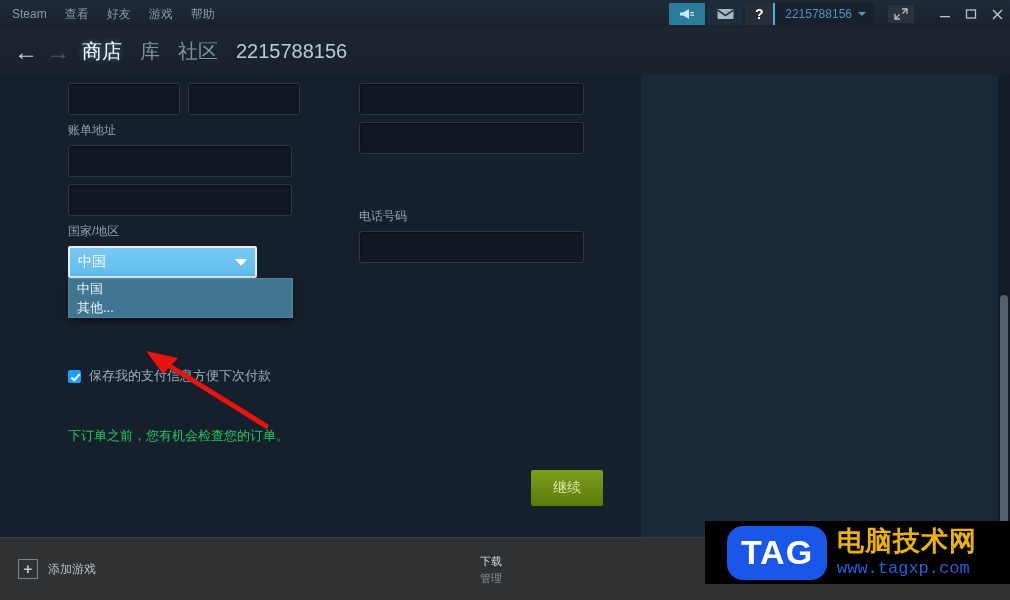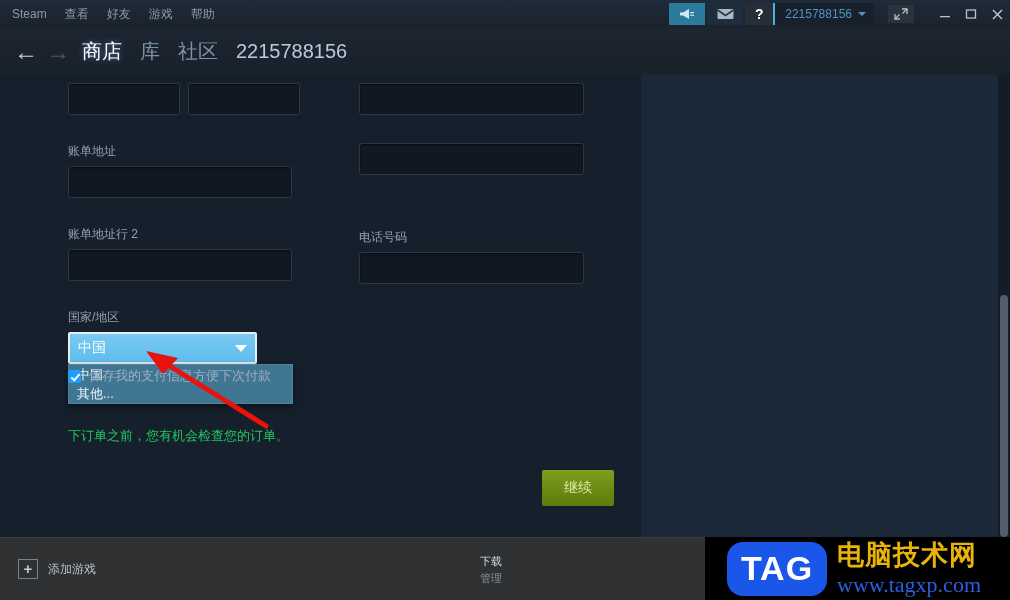--- a/index.html
+++ b/index.html
@@ -185,21 +185,21 @@
     box-shadow: inset 0 1px 2px rgba(0,0,0,0.55);
   }
 
   .row-names { display: flex; gap: 8px; }
   .input-firstname { width: 112px; }
   .input-lastname  { width: 112px; }
 
   .col-left  { position: absolute; top: 8px; left: 42px; width: 280px; }
   .col-right { position: absolute; top: 8px; left: 333px; width: 260px; }
 
-  .block { margin-bottom: 28px; }
+  .block { margin-bottom: 7px; }
 
   .w-224 { width: 224px; }
   .w-225 { width: 225px; }
 
   
   .select-wrap { position: relative; width: 189px; }
 
   .select-box {
     position: relative;
     height: 32px;
@@ -277,21 +277,21 @@
   .order-note {
     position: absolute;
     top: 352px; left: 42px;
     font-size: 13px;
     color: #22c55e;
     white-space: nowrap;
   }
 
   .continue-wrap {
     position: absolute;
-    top: 395px; left: 516px;
+    top: 395px; left: 505px;
   }
   .btn-continue {
     display: inline-block;
     padding: 9px 22px;
     background: linear-gradient(to bottom, #7d9e1d 0%, #5d7a0c 100%);
     border: none;
     border-radius: 2px;
     color: #dbe8a4;
     font-size: 14px;
     font-family: inherit;
@@ -357,21 +357,21 @@
     top: 16px;
     text-align: right;
     cursor: pointer;
   }
   .dl-title { font-size: 11px; color: #d3d8dd; white-space: nowrap; }
   .dl-sub   { font-size: 11px; color: #8b9097; white-space: nowrap; margin-top: 2px; }
 
   
   .watermark {
     position: absolute;
-    right: 0; bottom: 0;
+    right: 0; bottom: 16px;
     width: 305px; height: 63px;
     background: #000000;
     display: flex;
     align-items: center;
     overflow: hidden;
   }
   .wm-logo {
     width: 100px; height: 54px;
     margin-left: 22px;
     background: #1a56e8;
@@ -390,22 +390,22 @@
   .wm-cn {
     color: #eab308;
     font-size: 27px;
     font-weight: bold;
     letter-spacing: 1px;
     line-height: 1;
     white-space: nowrap;
   }
   .wm-url {
     color: #2a5fe0;
-    font-size: 22px;
-    font-family: Liberation Serif, serif;
+    font-size: 17px;
+    font-family: Liberation Mono, monospace;
     line-height: 1;
     margin-top: 5px;
     white-space: nowrap;
   }
 </style>
 </head>
 <body>
 
 <div id="app">
 
@@ -489,21 +489,20 @@
           <div class="text-input input-firstname"></div>
           <div class="text-input input-lastname"></div>
         </div>
 
         <div class="block">
           <div class="field-label">账单地址</div>
           <div class="text-input w-224"></div>
         </div>
 
         <div class="block">
-          <div class="field-label">账单地址行 2</div>
           <div class="text-input w-224"></div>
         </div>
 
         <div class="block">
           <div class="field-label">国家/地区</div>
           <div class="select-wrap">
             <div class="select-box">
               <span class="select-value">中国</span>
               <span class="select-caret"></span>
             </div>

